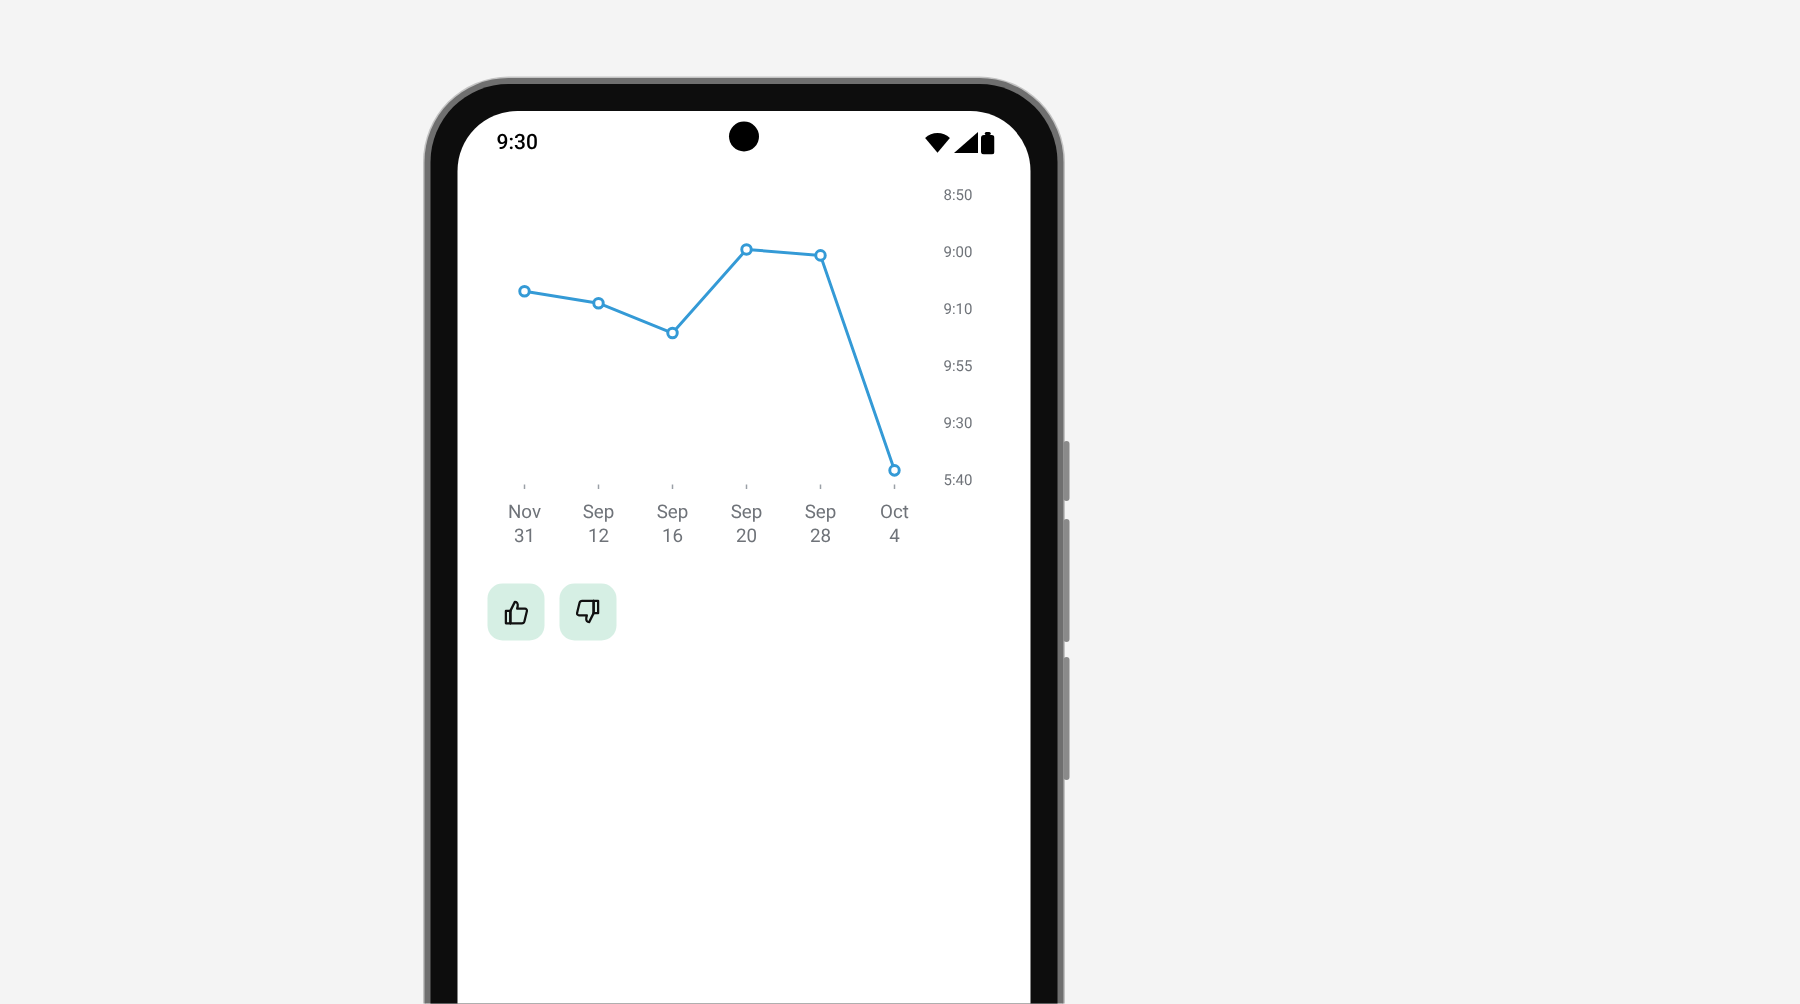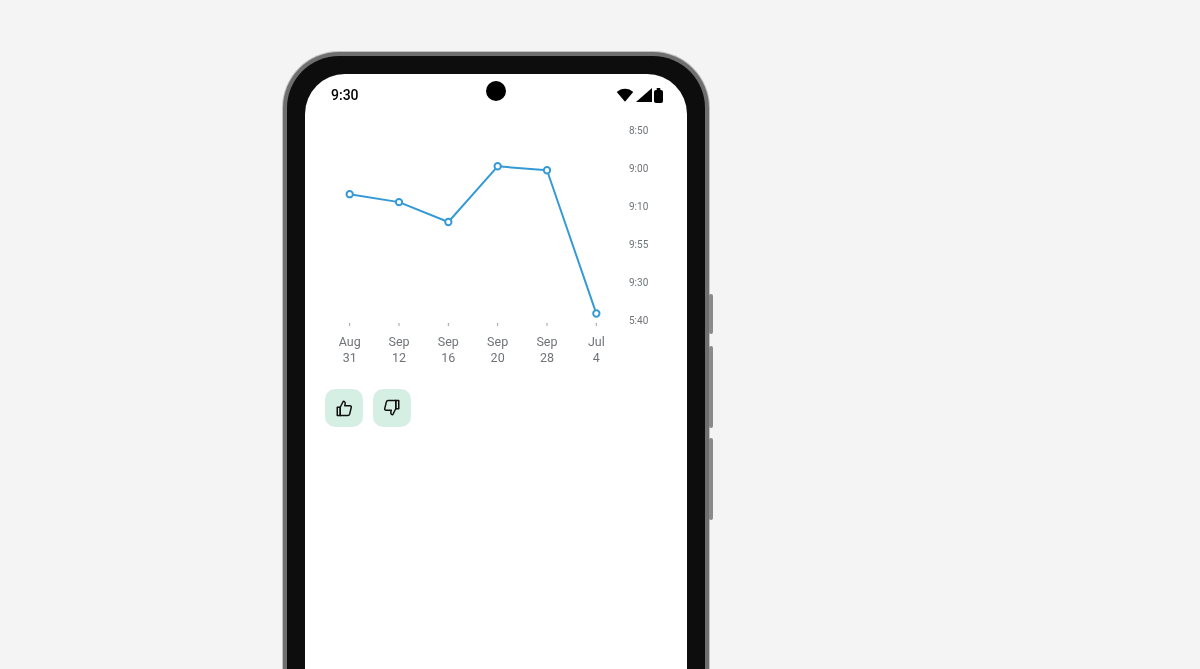--- a/index.html
+++ b/index.html
@@ -232,31 +232,31 @@
               <span>8:50</span>
               <span>9:00</span>
               <span>9:10</span>
               <span>9:55</span>
               <span>9:30</span>
               <span>5:40</span>
             </div>
         </div>
         <div class="chart-xlabels">
           <div id="xlabels-inner" style="display:flex;flex:1">
-              <div class="xlab">Aug
+              <div class="xlab">Nov
 31</div>
               <div class="xlab">Sep
 12</div>
               <div class="xlab">Sep
 16</div>
               <div class="xlab">Sep
 20</div>
               <div class="xlab">Sep
 28</div>
-              <div class="xlab">Jul
+              <div class="xlab">Oct
 4</div>
             </div>
           <div class="chart-xlabels-spacer"></div>
         </div>
 
         <div class="feedback-row">
           <button class="fb-btn">
             <span>
               <svg width="18" height="18" viewBox="0 0 24 24" fill="none" stroke="#111" stroke-width="2" stroke-linejoin="round" stroke-linecap="round">
                 <path d="M7 22V11"></path>

